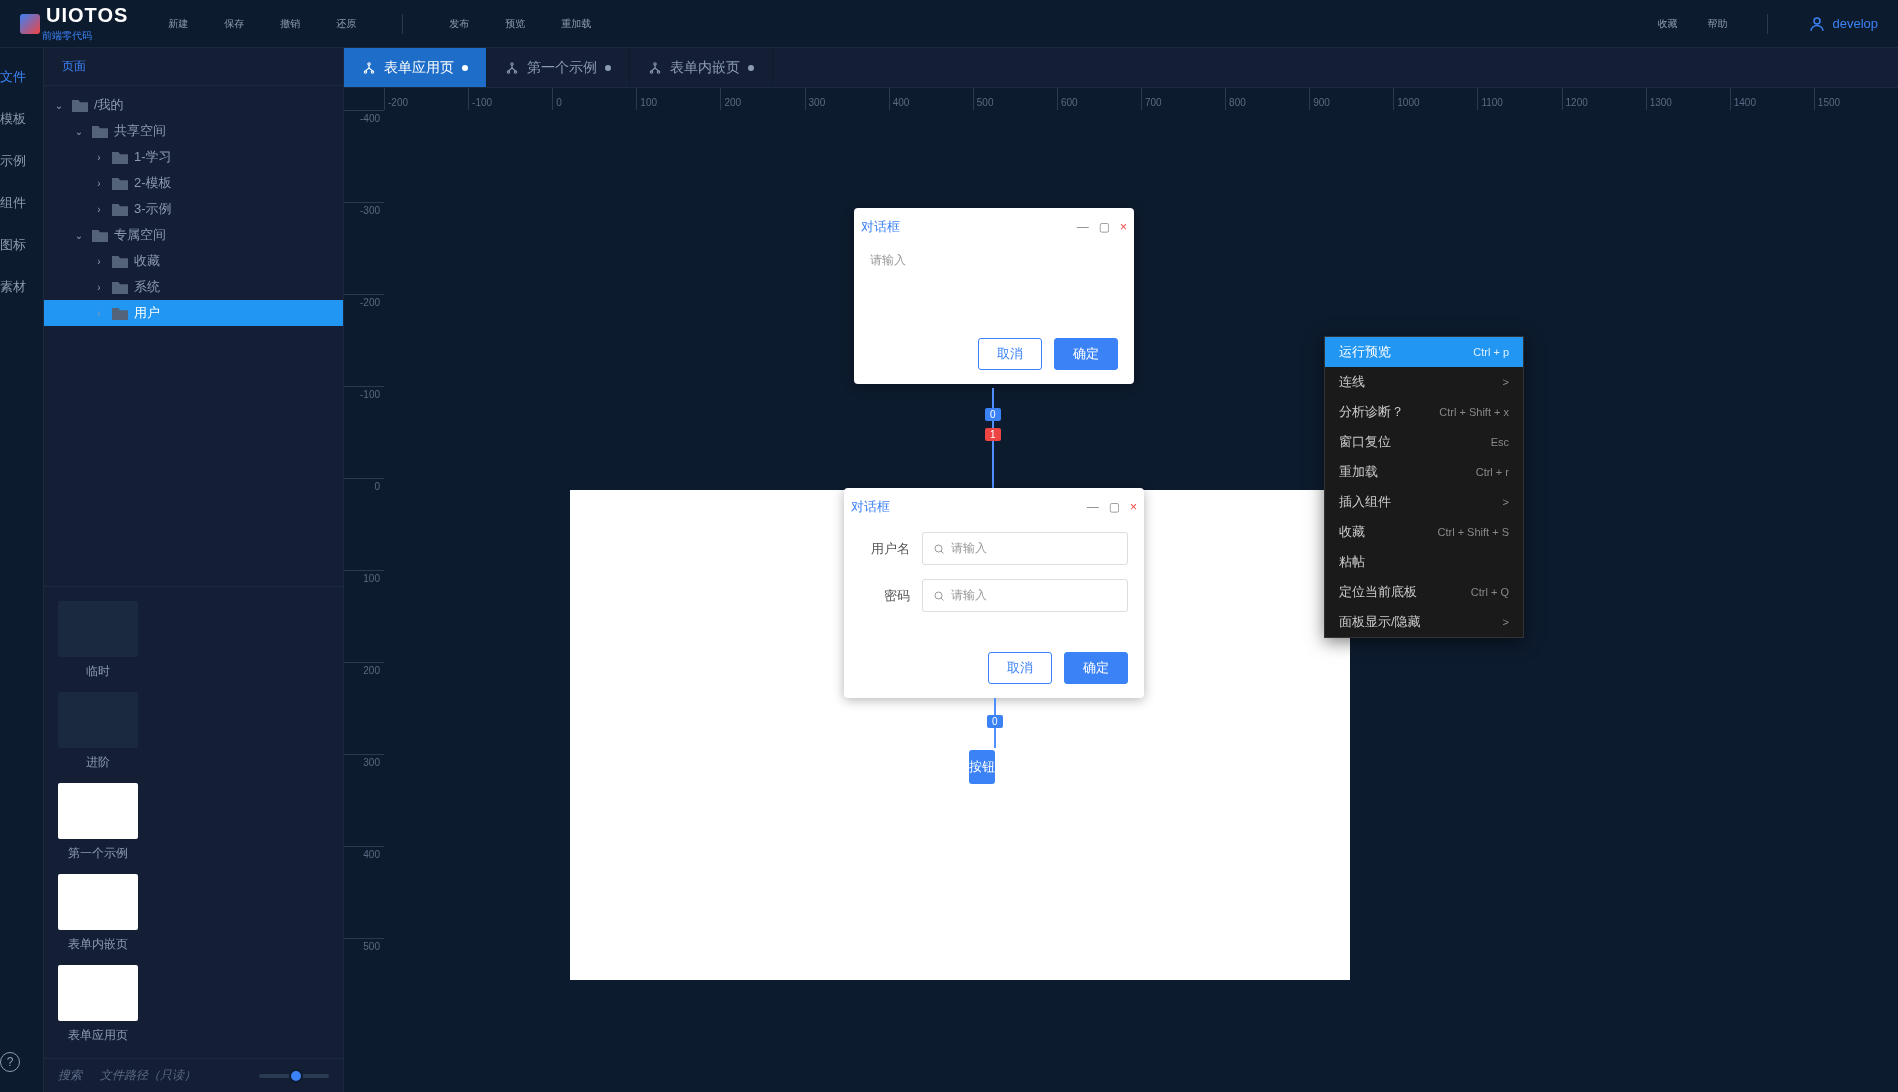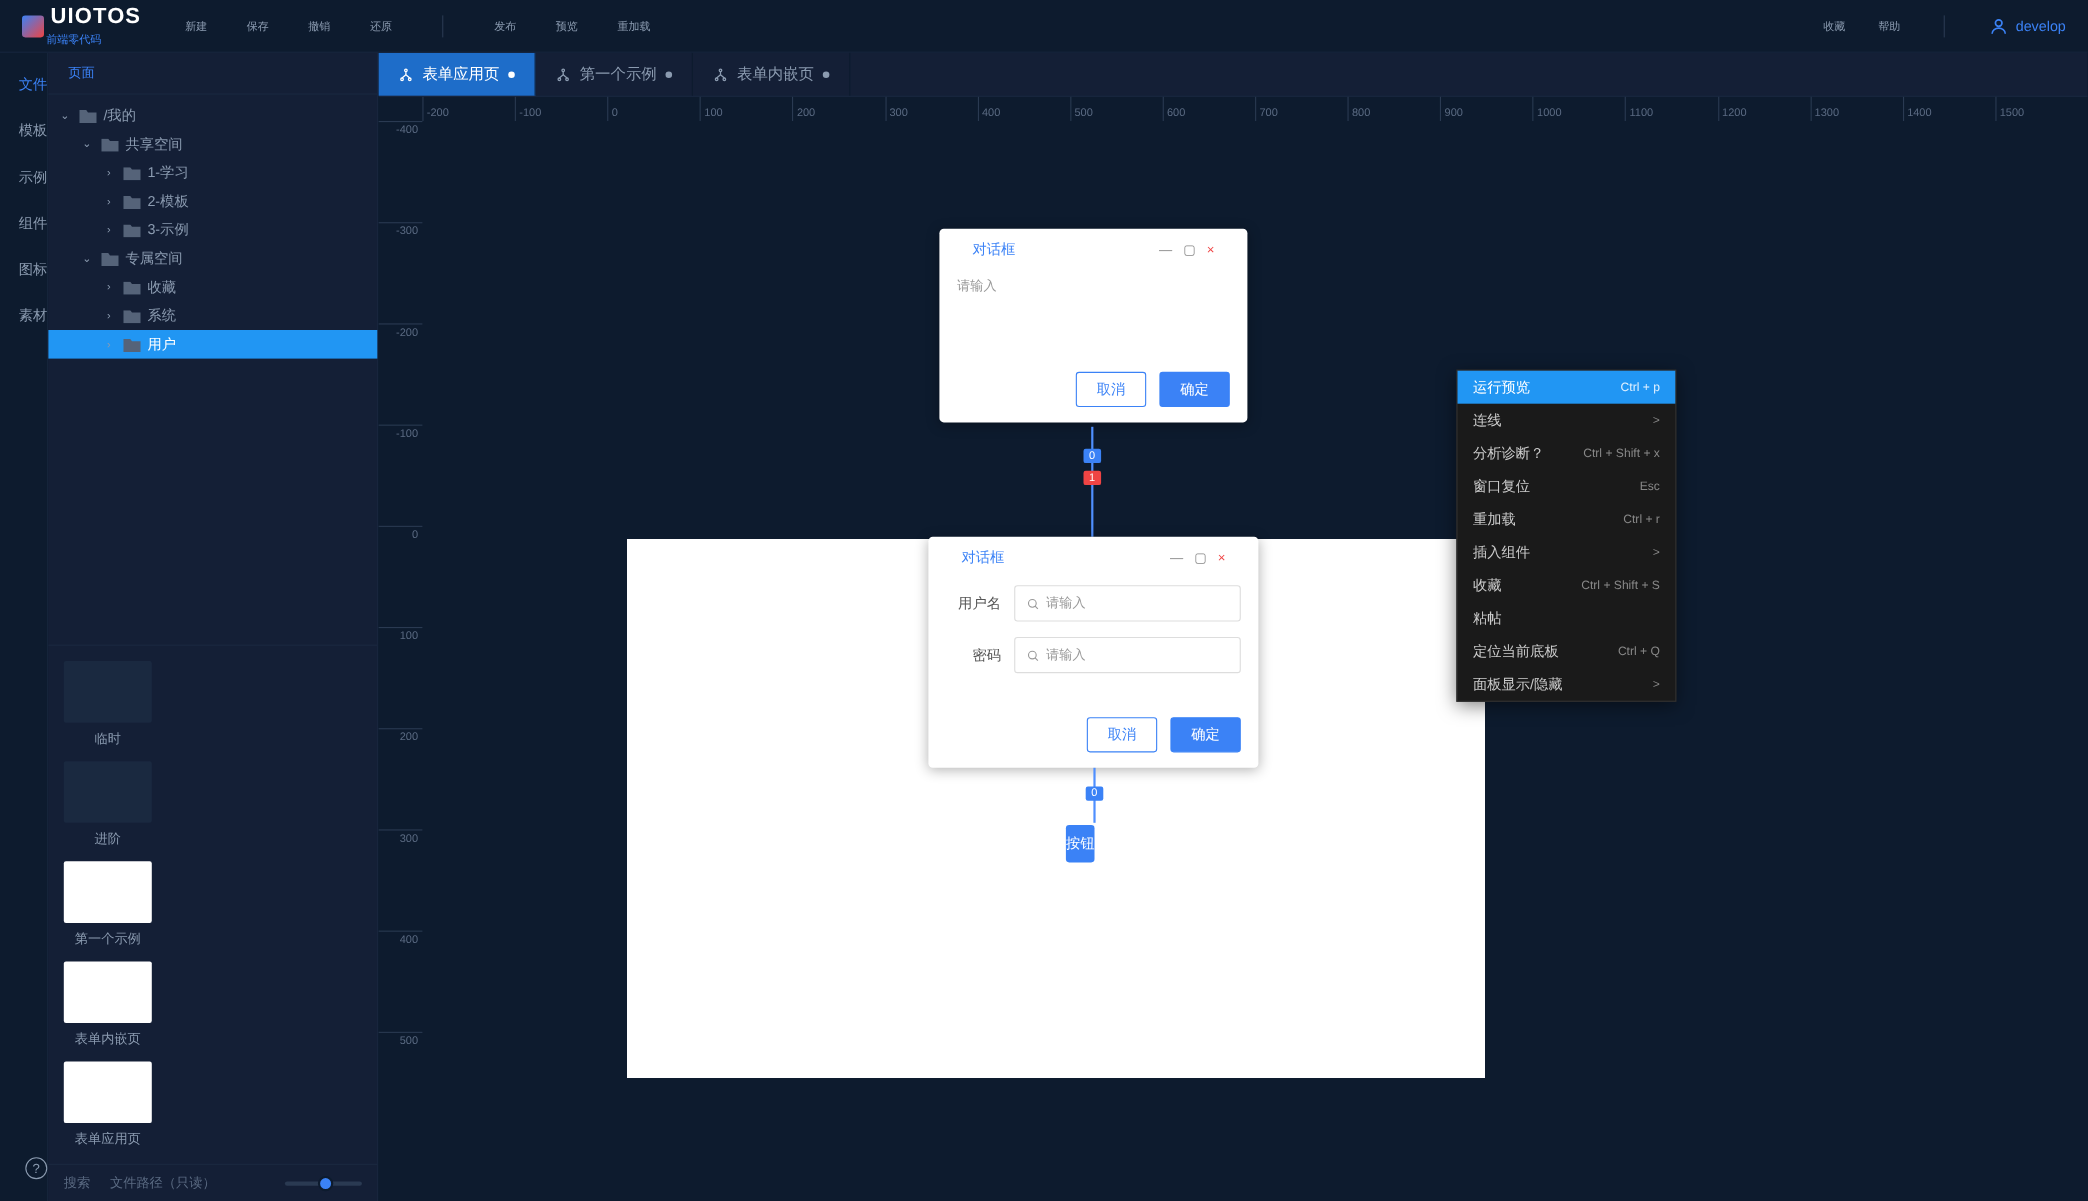--- a/index.html
+++ b/index.html
@@ -82,21 +82,21 @@
   display: flex;
   height: calc(100% - 48px);
 }
 
 
 .sidebar-narrow {
   width: 44px;
   background: #0d1b2e;
   display: flex;
   flex-direction: column;
-  align-items: flex-end;
+  align-items: flex-start;
   padding-top: 20px;
   gap: 24px;
   border-right: 1px solid #1a2940;
 }
 .sidebar-narrow-item {
   color: #8b9bb0;
   font-size: 13px;
   writing-mode: horizontal-tb;
   cursor: pointer;
   text-align: center;
@@ -201,20 +201,21 @@
 
 .bottom-bar {
   height: 34px;
   display: flex;
   align-items: center;
   padding: 0 14px;
   gap: 18px;
   font-size: 12px;
   color: #5a6a82;
   border-top: 1px solid #1a2940;
+  font-style: italic;
 }
 .slider-track {
   width: 70px;
   height: 4px;
   background: #2a3a52;
   border-radius: 2px;
   position: relative;
   margin-left: auto;
 }
 .slider-thumb {
@@ -325,21 +326,21 @@
 }
 
 
 .dialog {
   position: absolute;
   background: #fff;
   border-radius: 4px;
   box-shadow: 0 2px 12px rgba(0,0,0,0.3);
 }
 .dialog-header {
-  padding: 10px 30px;
+  padding: 10px 7px;
   display: flex;
   align-items: center;
   font-size: 13px;
   color: #3b82f6;
 }
 .dialog-controls {
   margin-left: auto;
   display: flex;
   gap: 10px;
   font-size: 12px;

